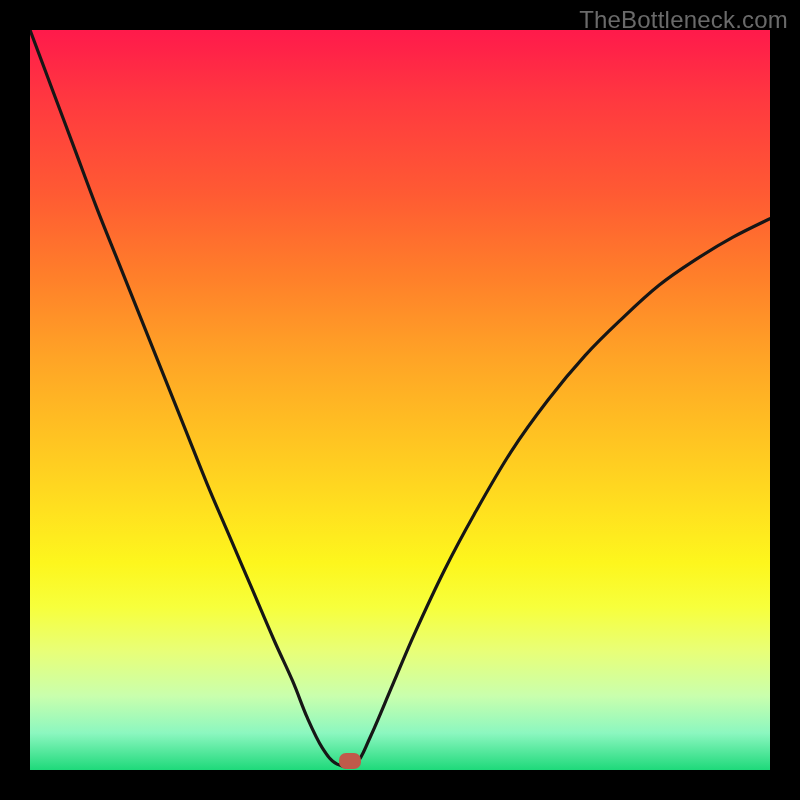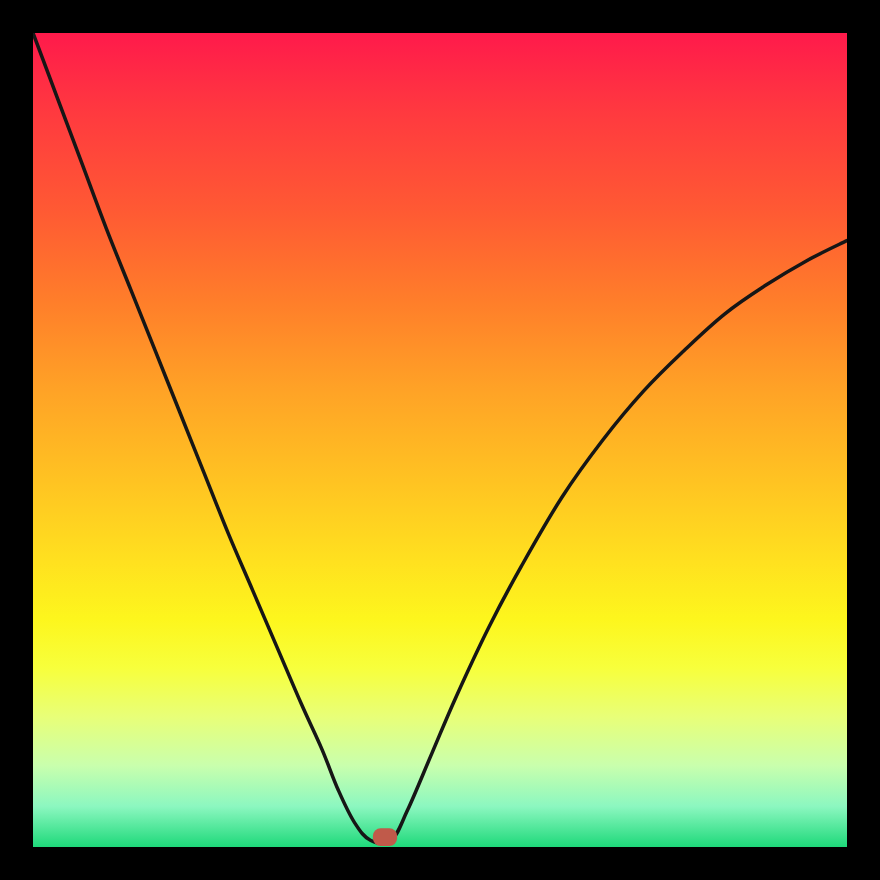--- a/index.html
+++ b/index.html
@@ -62,19 +62,20 @@
     height: 16px;
     background: #c05a4a;
     border-radius: 7px;
     transform: translate(-50%, -50%);
   }
 </style>
 </head>
 <body>
 
 <div class="frame">
+  <div class="watermark">TheBottleneck.com</div>
   <div class="plot-area">
     <svg class="curve" viewBox="0 0 740 740" preserveAspectRatio="none">
       <path id="curve-path" fill="none" stroke="#161616" stroke-width="3.2" stroke-linejoin="round" stroke-linecap="round" d="M 0.00 0.00 C 4.00 10.66, 14.21 37.89, 22.20 59.20 C 30.19 80.51, 36.41 97.09, 44.40 118.40 C 52.39 139.71, 58.61 156.95, 66.60 177.60 C 74.59 198.25, 80.81 213.12, 88.80 233.10 C 96.79 253.08, 103.01 268.62, 111.00 288.60 C 118.99 308.58, 125.21 324.12, 133.20 344.10 C 141.19 364.08, 147.41 379.62, 155.40 399.60 C 163.39 419.58, 169.61 435.79, 177.60 455.10 C 185.59 474.41, 191.81 488.25, 199.80 506.90 C 207.79 525.55, 214.01 540.05, 222.00 558.70 C 229.99 577.35, 236.87 593.85, 244.20 610.50 C 251.53 627.15, 256.71 637.21, 262.70 651.20 C 268.69 665.19, 272.17 676.21, 277.50 688.20 C 282.83 700.19, 286.97 709.54, 292.30 717.80 C 297.63 726.06, 301.11 731.15, 307.10 734.08 C 313.09 737.01, 319.61 739.01, 325.60 734.08 C 331.59 729.15, 333.74 720.95, 340.40 706.70 C 347.06 692.45, 354.61 673.55, 362.60 654.90 C 370.59 636.25, 375.48 623.75, 384.80 603.10 C 394.12 582.45, 403.74 561.51, 414.40 540.20 C 425.06 518.89, 432.01 506.01, 444.00 484.70 C 455.99 463.39, 467.68 442.45, 481.00 421.80 C 494.32 401.15, 504.68 387.32, 518.00 370.00 C 531.32 352.68, 541.68 340.25, 555.00 325.60 C 568.32 310.95, 578.68 301.25, 592.00 288.60 C 605.32 275.95, 615.68 265.96, 629.00 255.30 C 642.32 244.64, 652.68 238.06, 666.00 229.40 C 679.32 220.74, 689.68 214.53, 703.00 207.20 C 716.32 199.87, 733.34 192.03, 740.00 188.70"></path>
     </svg>
     <div id="marker" class="marker" style="left: 319.68px; top: 731.12px; background: rgb(192, 90, 74);"></div>
   </div>
 </div>
 
 </body></html>

